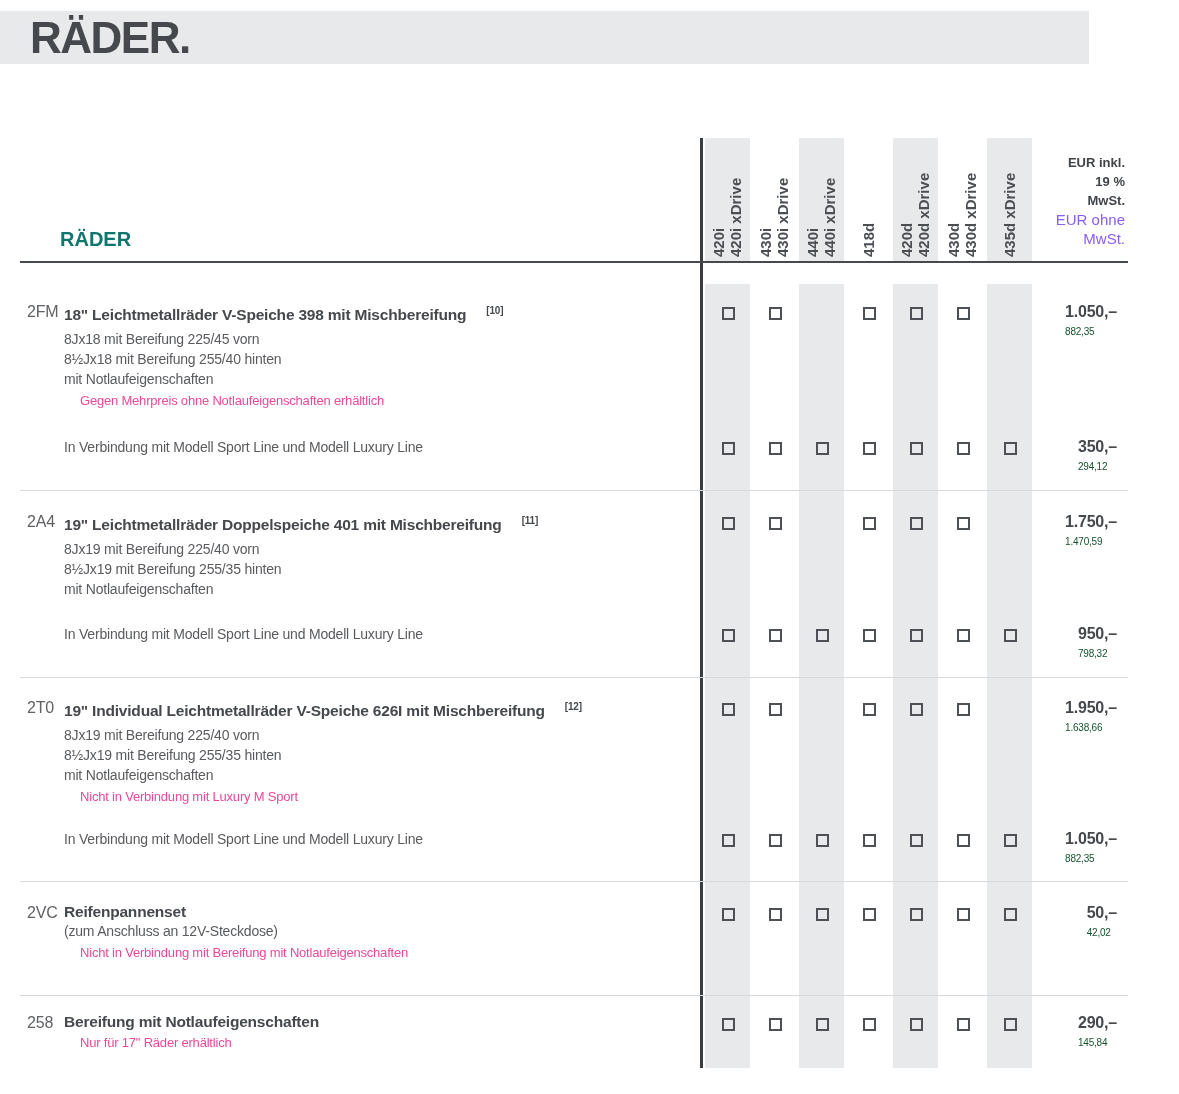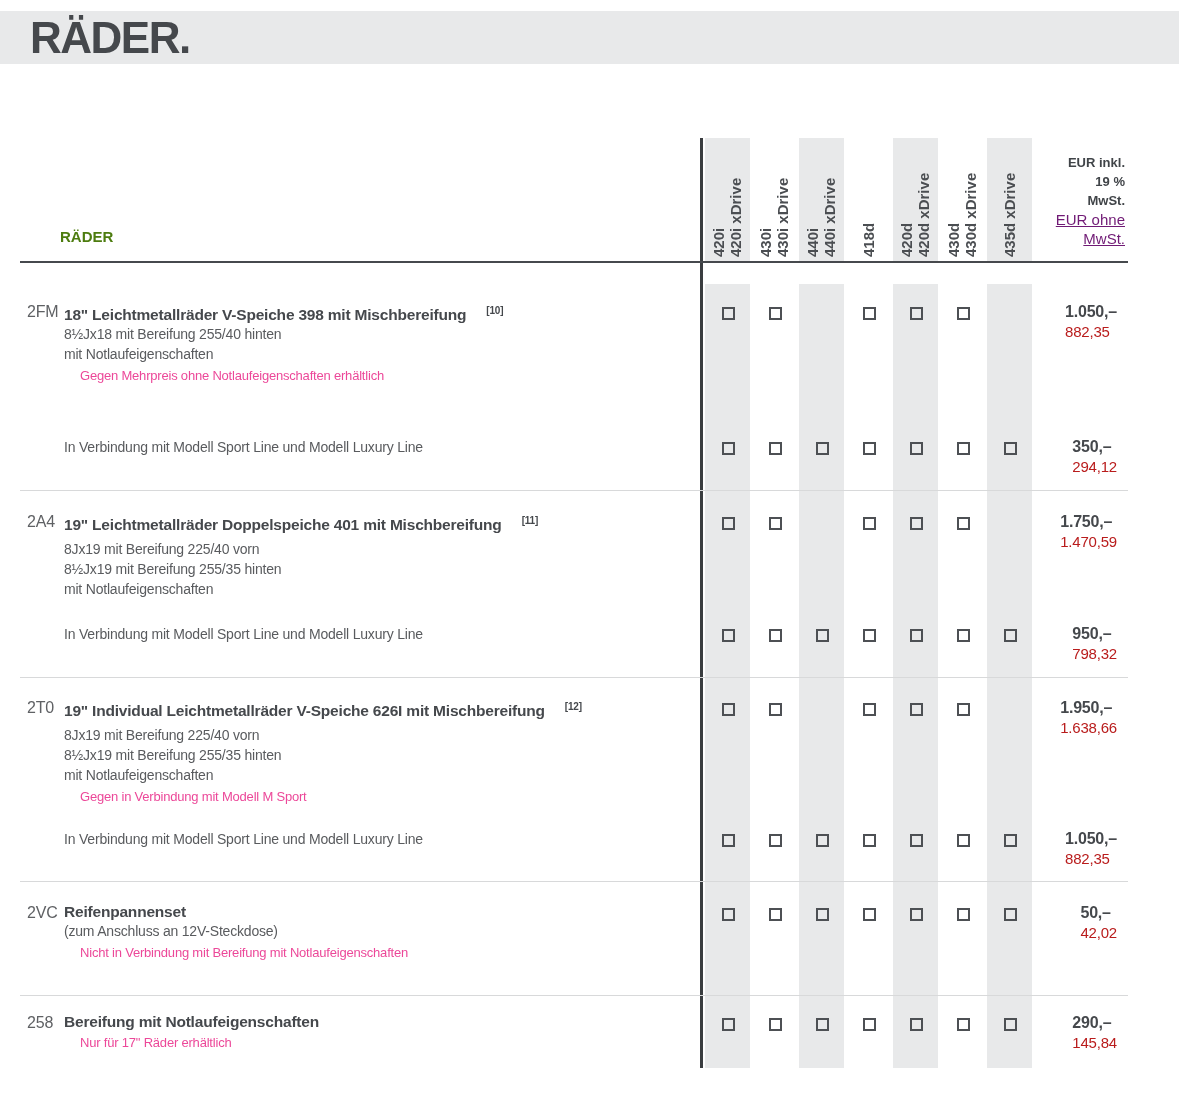--- a/index.html
+++ b/index.html
@@ -1,50 +1,50 @@
 <!DOCTYPE html>
 <html><head>
 <meta charset="utf-8">
 <style>
   html,body{margin:0;padding:0;background:#ffffff;}
   #page{position:relative;width:1179px;height:1094px;background:#fff;overflow:hidden;
         font-family:"Liberation Sans","DejaVu Sans",sans-serif;-webkit-font-smoothing:antialiased;}
   
-  .band{position:absolute;left:0;top:11px;width:1179px;height:53px;background:#e8e9ea;display:flex;align-items:center;}
+  .band{position:absolute;left:0;top:11px;width:1089px;height:53px;background:#e8e9ea;display:flex;align-items:center;}
   .band h1{margin:0 0 0 30px;font-size:44px;font-weight:bold;letter-spacing:-1.5px;color:#45484c;}
   
   .stripe{position:absolute;width:45px;background:#e8e9ea;}
   .sh{top:138px;height:123px;}
   .sb{top:284px;height:784px;}
   .vline{position:absolute;left:700px;top:138px;width:3px;height:930px;background:#3a3d40;}
   .hline{position:absolute;left:20px;top:261px;width:1108px;height:2px;background:#46494d;}
   .divider{position:absolute;left:20px;width:1108px;height:1px;background:#d8d9da;}
-  .section-label{position:absolute;left:60px;top:228px;font-size:15px;font-weight:bold;color:#4d7c0f;}
+  .section-label{position:absolute;left:60px;top:228px;font-size:20px;font-weight:bold;color:#0f766e;}
   
   .rot{position:absolute;top:257px;transform:rotate(-90deg);transform-origin:0 0;white-space:nowrap;
        font-size:15px;font-weight:bold;color:#4b4e52;line-height:17px;}
   
   .price-header{position:absolute;right:54px;top:153px;text-align:right;}
   .ph-b{font-size:13px;font-weight:bold;color:#404448;line-height:19px;}
-  .ph-n{font-size:15px;color:#701a75;line-height:19px;text-decoration:underline;}
+  .ph-n{font-size:15px;color:#8b5cf6;line-height:19px;}
   
   .row{position:absolute;left:0;width:1179px;}
   .code{position:absolute;left:27px;top:1px;font-size:16px;color:#5f6164;letter-spacing:-0.2px;}
   .desc{position:absolute;left:64px;top:0;width:630px;letter-spacing:-0.2px;}
   .rtitle{font-size:15.5px;font-weight:bold;color:#45484c;line-height:18px;}
   .rtitle sup{font-size:10px;font-weight:bold;padding-left:20px;}
   .dline{font-size:14px;color:#595b5e;line-height:20px;}
   .dfirst{margin-top:5px;}
   .note{margin-top:4px;padding-left:16px;font-size:13px;color:#ec4899;line-height:16px;}
   .checks{position:absolute;left:705px;top:5px;display:flex;}
   .ccell{width:47px;height:14px;display:flex;justify-content:center;align-items:flex-start;}
   .cbox{width:9px;height:9px;border:2px solid #4d5054;background:transparent;display:block;}
   .price{position:absolute;right:62px;top:0;text-align:left;}
   .pg{font-size:16px;font-weight:bold;color:#45484c;line-height:20px;letter-spacing:-0.2px;}
-  .pn{font-size:15px;color:#b91c1c;line-height:20px;letter-spacing:-0.2px;}
+  .pn{font-size:10px;color:#14532d;line-height:20px;letter-spacing:-0.2px;}
 </style>
 </head>
 <body>
 
 <div id="page">
 
   <div class="band">
     <h1>RÄDER.</h1>
   </div>
 
@@ -101,20 +101,21 @@
 
   <div class="divider" style="top:490px"></div>
   <div class="divider" style="top:677px"></div>
   <div class="divider" style="top:881px"></div>
   <div class="divider" style="top:995px"></div>
 
   <div class="row" style="top:302px">
     <div class="code">2FM</div>
     <div class="desc">
       <div class="rtitle"><span>18" Leichtmetallräder V-Speiche 398 mit Mischbereifung</span><sup>[10]</sup></div>
+      <div class="dline dfirst">8Jx18 mit Bereifung 225/45 vorn</div>
       <div class="dline">8½Jx18 mit Bereifung 255/40 hinten</div>
       <div class="dline">mit Notlaufeigenschaften</div>
       <div class="note">Gegen Mehrpreis ohne Notlaufeigenschaften erhältlich</div>
     </div>
     <div class="checks">
         <div class="ccell">
           <span class="cbox"></span>
         </div>
         <div class="ccell">
           <span class="cbox"></span>
@@ -236,21 +237,21 @@
     </div>
   </div>
 
   <div class="row" style="top:698px">
     <div class="code">2T0</div>
     <div class="desc">
       <div class="rtitle"><span>19" Individual Leichtmetallräder V-Speiche 626I mit Mischbereifung</span><sup>[12]</sup></div>
       <div class="dline dfirst">8Jx19 mit Bereifung 225/40 vorn</div>
       <div class="dline">8½Jx19 mit Bereifung 255/35 hinten</div>
       <div class="dline">mit Notlaufeigenschaften</div>
-      <div class="note">Gegen in Verbindung mit Modell M Sport</div>
+      <div class="note">Nicht in Verbindung mit Luxury M Sport</div>
     </div>
     <div class="checks">
         <div class="ccell">
           <span class="cbox"></span>
         </div>
         <div class="ccell">
           <span class="cbox"></span>
         </div>
         <div class="ccell"></div>
         <div class="ccell">

